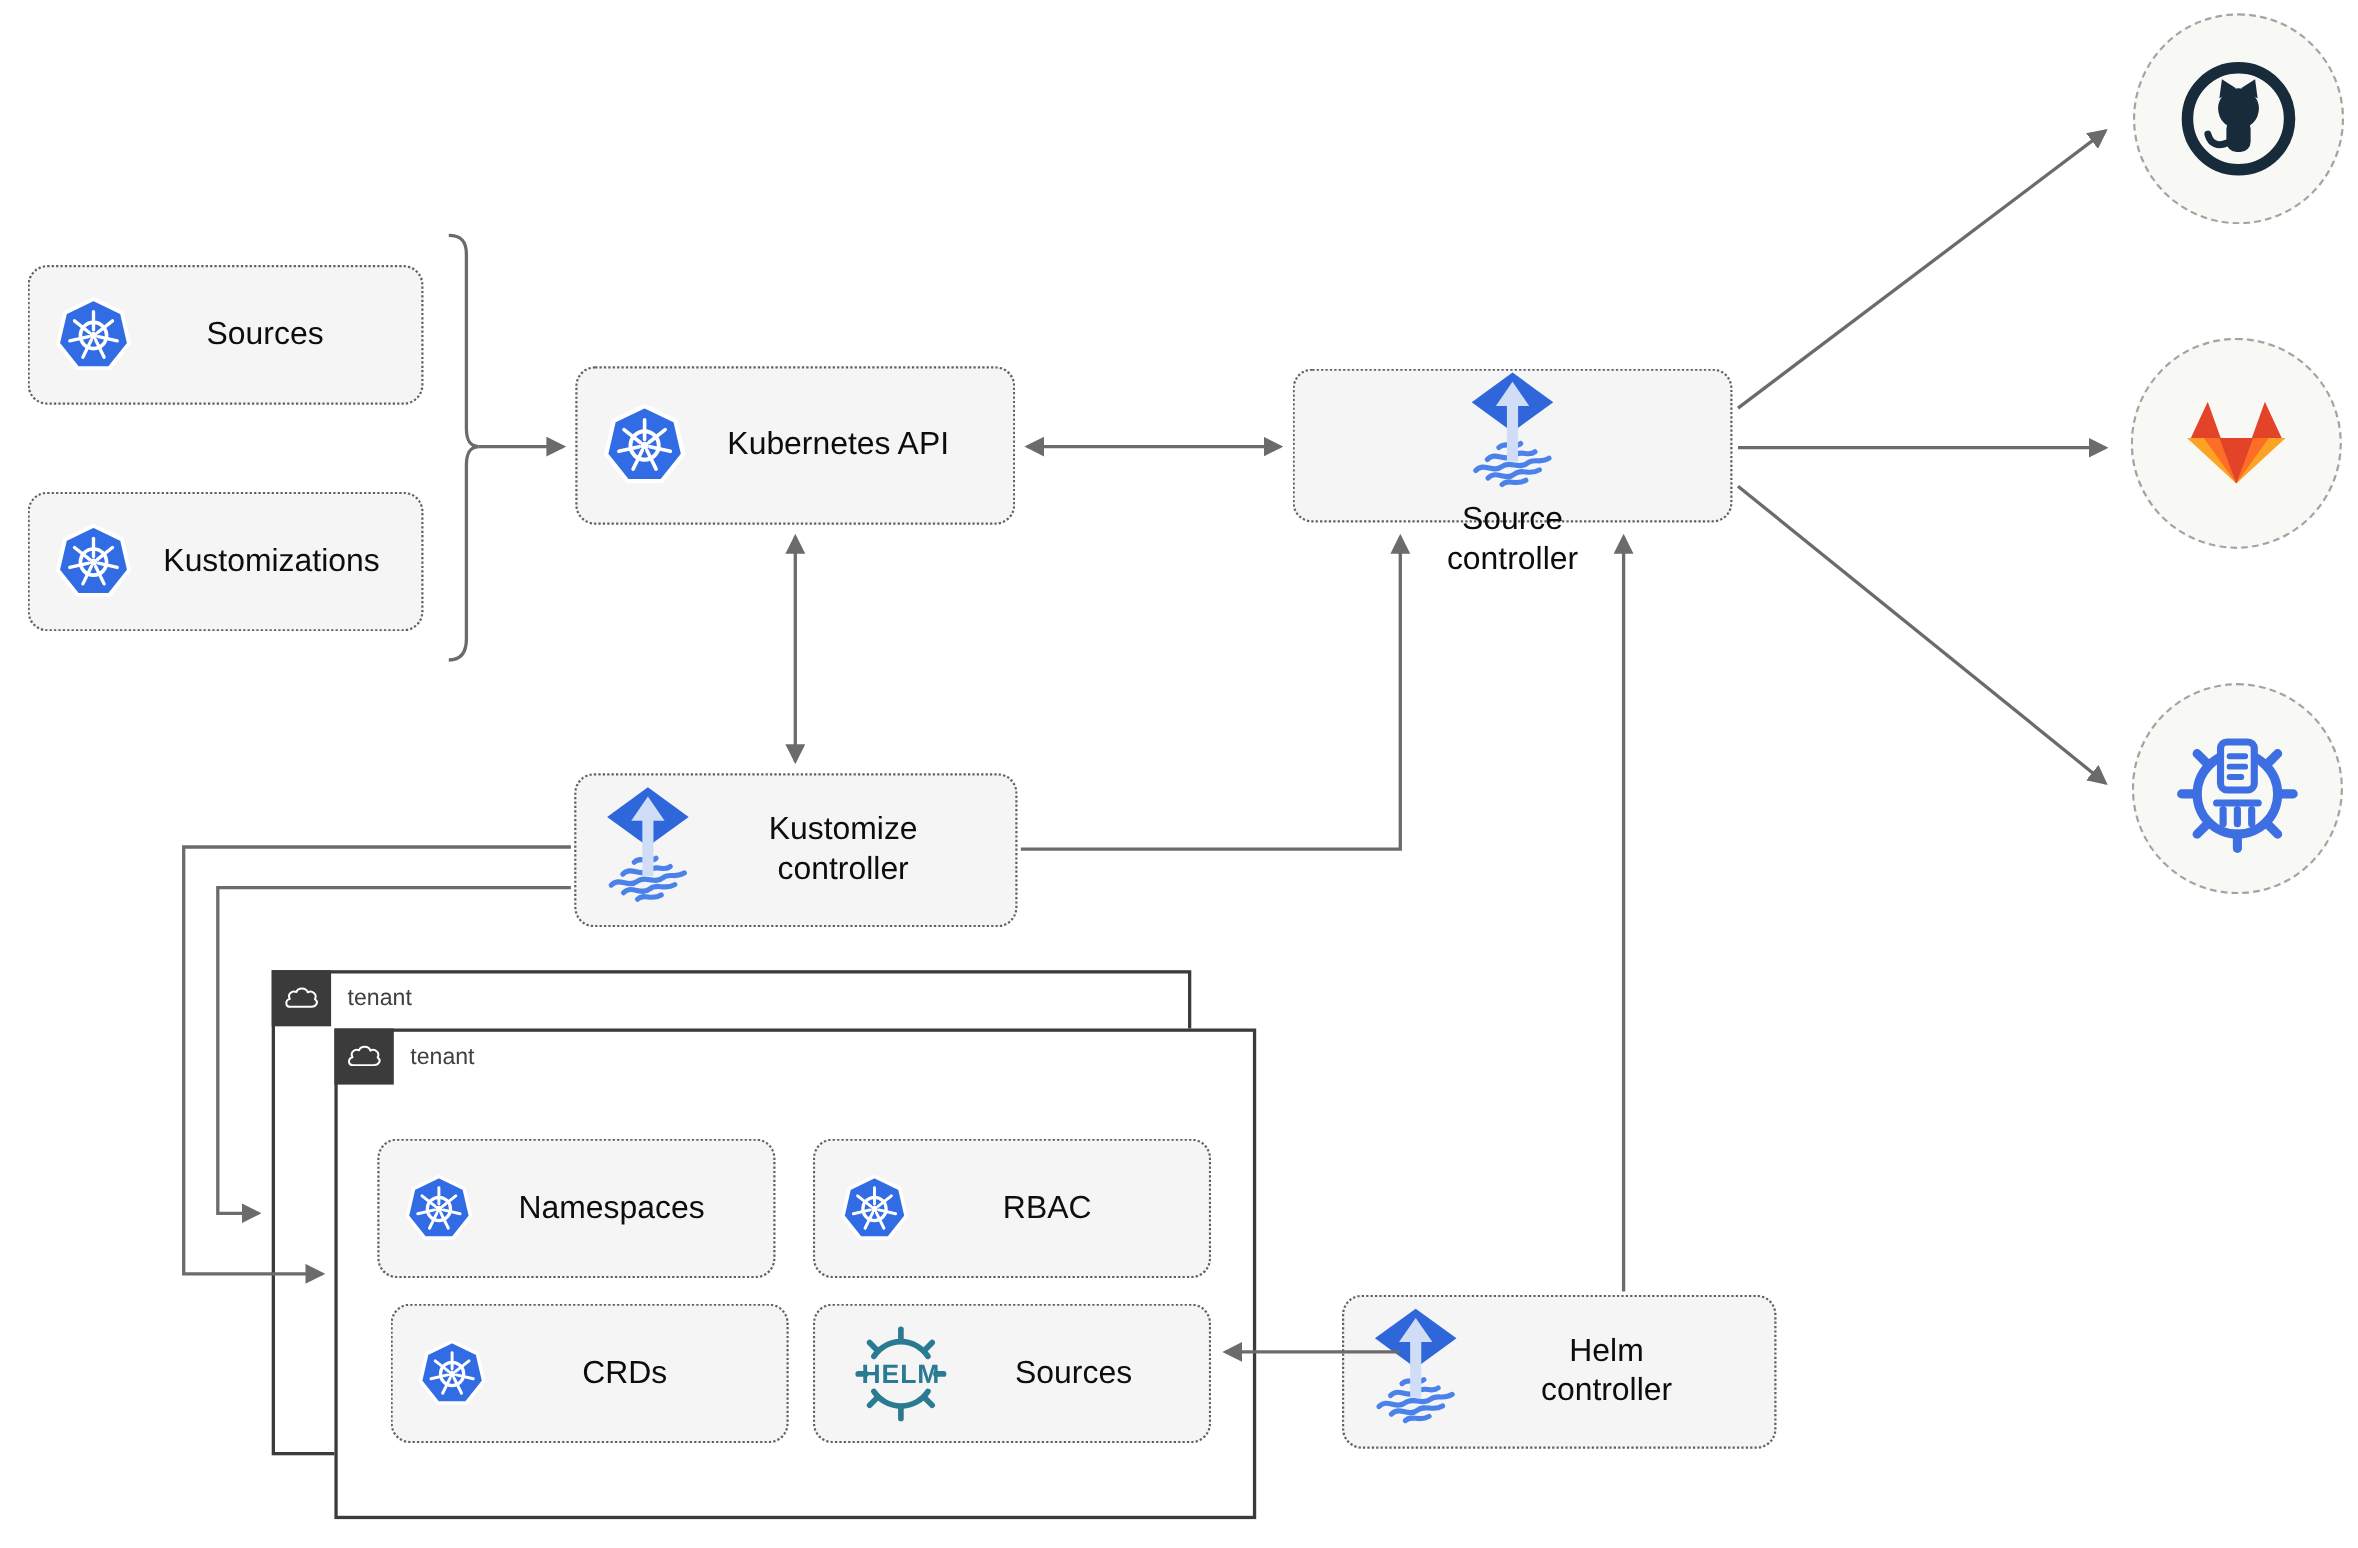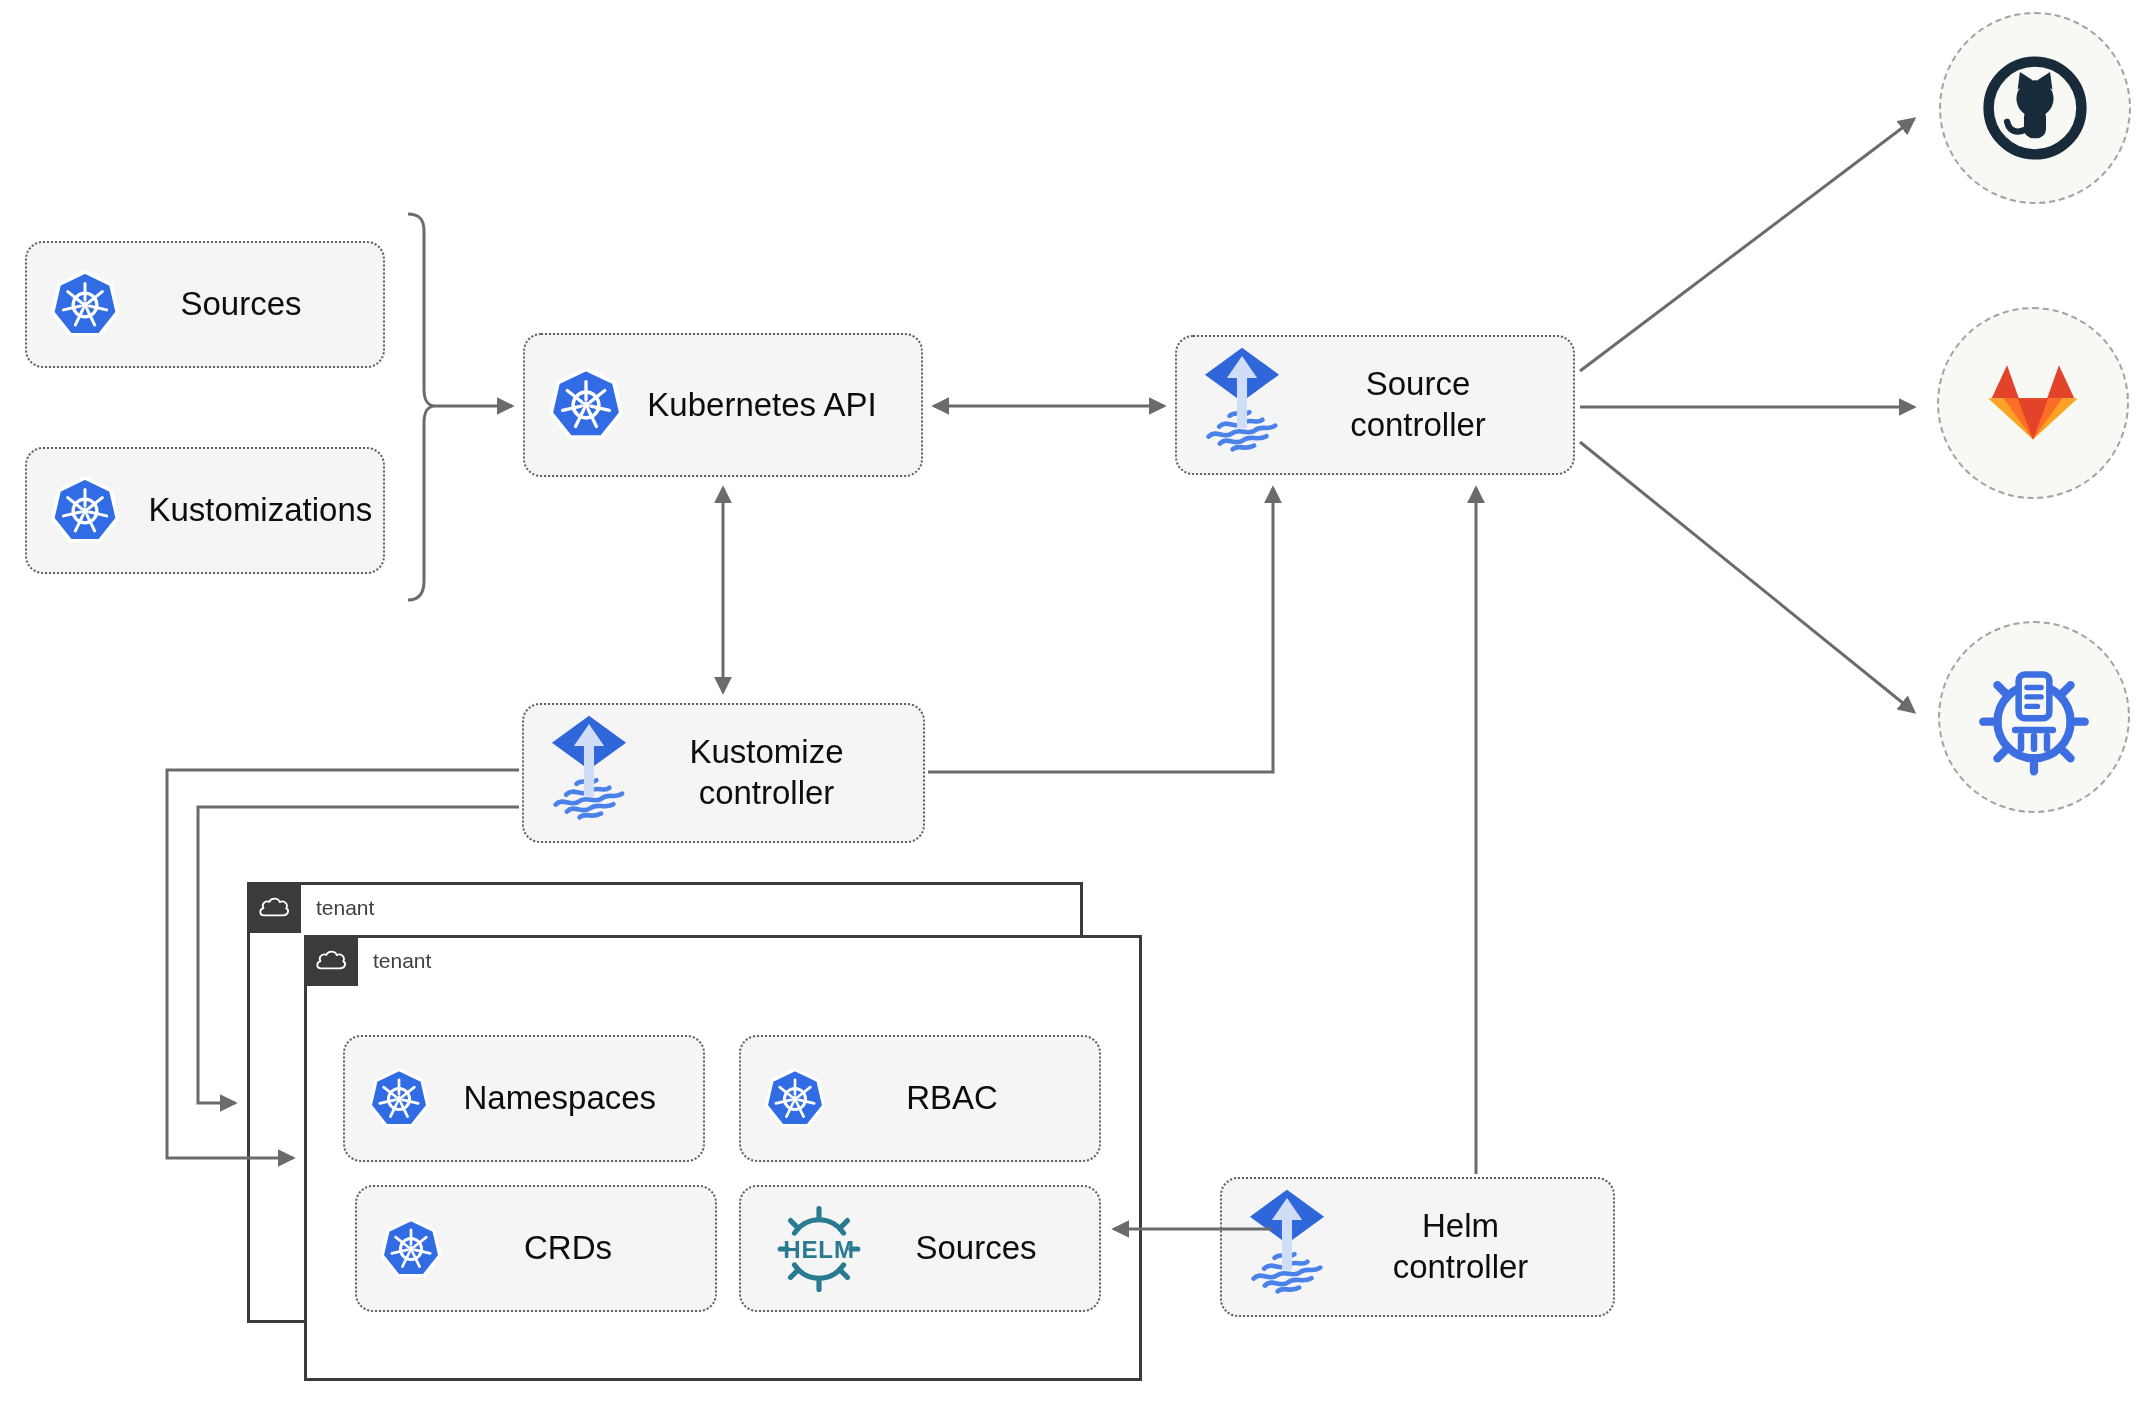--- a/index.html
+++ b/index.html
@@ -7,21 +7,21 @@
     position:relative;width:2144px;height:1407px;background:#fff;
     font-family:"Liberation Sans",sans-serif;overflow:hidden;
   }
   .node{
     position:absolute;background:var(--node-fill,#f5f5f5);
     border:2.5px dotted var(--node-border,#5f5f5f);
     border-radius:18px;display:flex;align-items:center;
     padding:0 22px;box-sizing:border-box;z-index:4;
   }
   .node .lbl{
-    flex:1;text-align:center;font-size:33px;color:#0d0d0d;line-height:1.24;
+    flex:1;text-align:center;font-size:29px;color:#0d0d0d;line-height:1.24;
   }
   .node .lbl span{display:inline-block;max-width:185px;}
   .icon-wrap{flex:0 0 auto;display:flex;align-items:center;}
   .tenant{
     position:absolute;background:#fff;border:3px solid var(--tenant-border,#3b3b3b);
     box-sizing:border-box;
   }
   .tenant-outer{z-index:1}
   .tenant-inner{z-index:2}
   .badge{
@@ -120,21 +120,21 @@
           <line x1="52.7" y1="55.5" x2="63.4" y2="77.5"></line>
           <line x1="56.2" y1="51.4" x2="80" y2="56.8"></line>
           <line x1="55" y1="46.5" x2="74" y2="31.5"></line>
         </g>
         <circle cx="50" cy="50" r="4.5" fill="#fff"></circle>
       </svg>
     </span>
     <div class="lbl"><span style="max-width:260px">Kubernetes API</span></div>
   </div>
 
-  <div class="node" style="left:1175px;top:335px;width:400px;height:140px;">
+  <div class="node" style="left:1175px;top:335px;width:400px;height:140px;flex-direction:column;">
     <span class="icon-wrap">
       <svg width="86" height="118" viewBox="0 0 100 140">
         <g stroke="#4b82ea" stroke-width="5.5" fill="none" stroke-linecap="round" transform="rotate(-8 50 102)">
           <path d="M38,81 c8,-6 16,4 24,-1"></path>
           <path d="M24,92 c10,-8 18,6 28,0 c10,-6 16,4 24,-1"></path>
           <path d="M10,102 c10,-8 18,6 28,0 c10,-6 18,6 28,0 c8,-5 14,3 24,-2"></path>
           <path d="M22,112 c10,-8 18,6 28,0 c10,-6 16,4 28,-1"></path>
           <path d="M36,121 c8,-6 14,4 26,-1"></path>
         </g>
         <polygon points="50,2 94,34 50,66 6,34" fill="#2f66da"></polygon>

